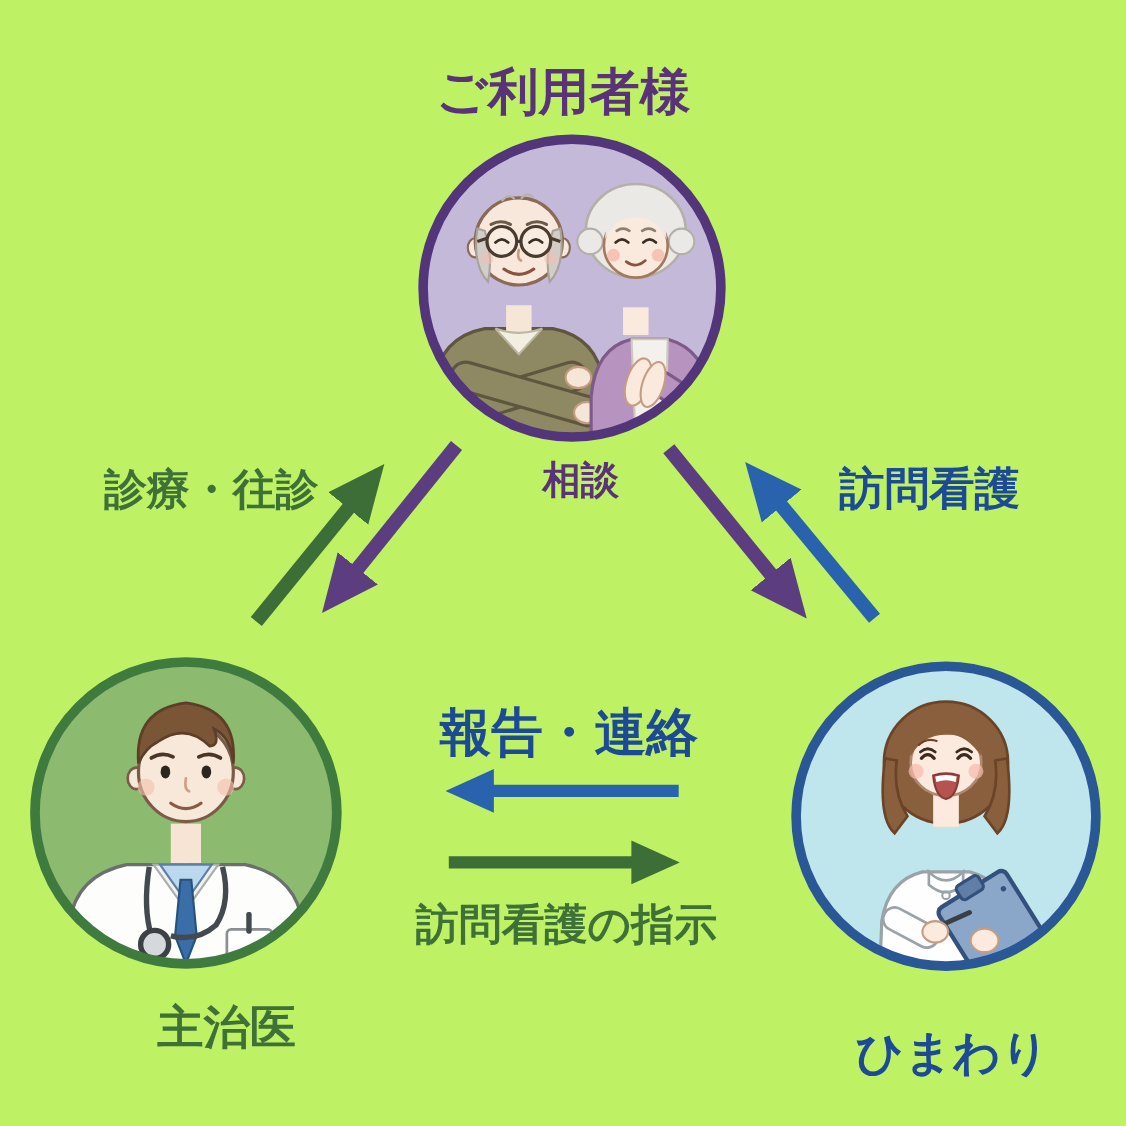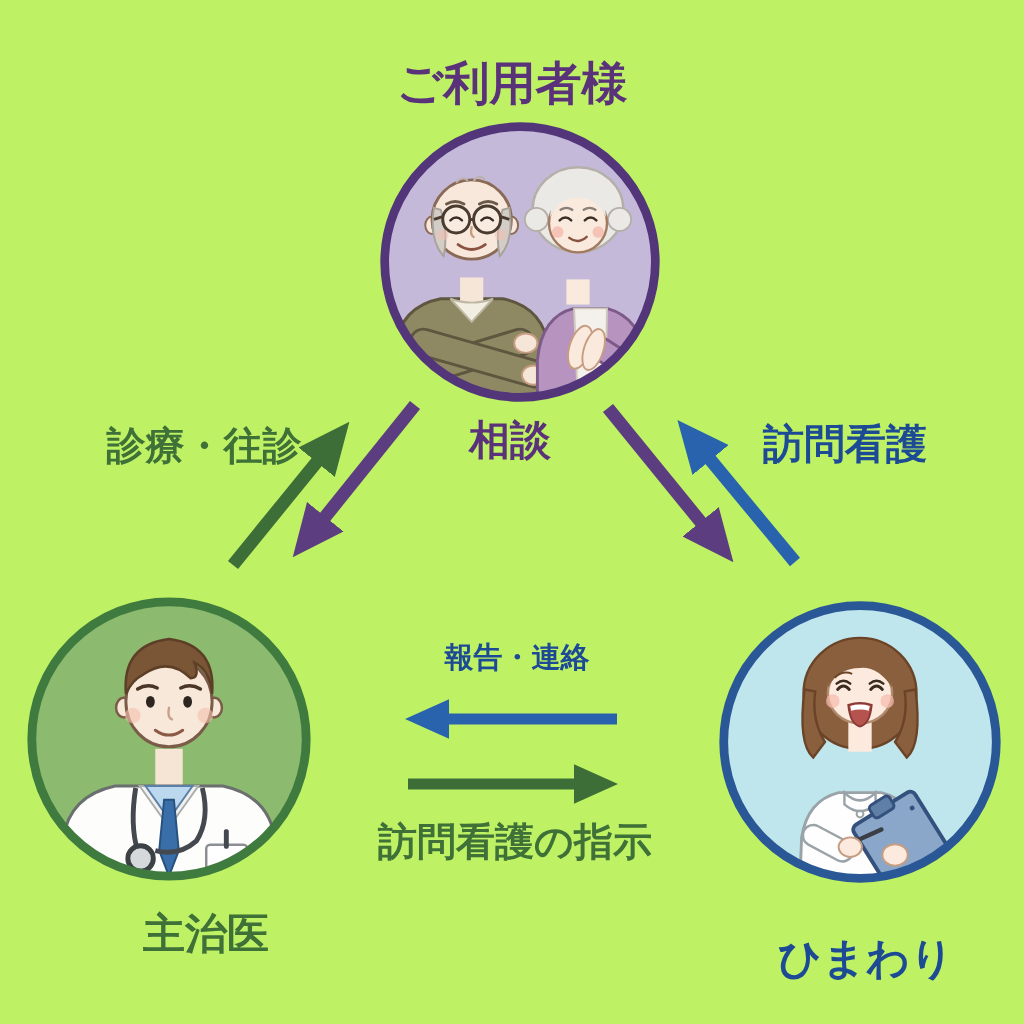--- a/index.html
+++ b/index.html
@@ -5,24 +5,24 @@
   html,body{margin:0;padding:0;background:#ffffff;}
   .canvas{
     position:relative;width:1024px;height:1024px;background:#bef264;
     font-family:"DejaVu Sans","Liberation Sans",sans-serif;overflow:hidden;
   }
   .lbl{position:absolute;font-weight:700;white-space:nowrap;transform:translateX(-50%);line-height:1;}
   .c-purple{color:var(--purple-text);}
   .c-green{color:var(--green-text);}
   .c-blue{color:var(--blue-text);}
   #client-label{left:512px;top:60px;font-size:46px;}
-  #consult-label{left:510px;top:420px;font-size:41px;}
-  #visit-label{left:192px;top:426px;font-size:39px;margin-left:12px;}
+  #consult-label{left:528px;top:420px;font-size:35px;}
+  #visit-label{left:192px;top:426px;font-size:39px;}
   #homecare-label{left:845px;top:424px;font-size:41px;text-align:center;}
-  #report-label{left:517px;top:643px;font-size:29px;}
+  #report-label{left:517px;top:643px;font-size:47px;}
   #instruction-label{left:515px;top:822px;font-size:39px;}
   #doctor-label{left:168px;top:913px;font-size:42px;margin-left:38px;}
   #nurse-label{left:866px;top:910px;font-size:43px;margin-top:27px;}
 
   .node-svg{position:absolute;}
   #client-node{left:375px;top:117px;width:290px;height:290px;}
   #doctor-node{left:22px;top:592px;width:294px;height:294px;}
   #nurse-node{left:714px;top:596px;width:292px;height:292px;}
   #arrow-layer{position:absolute;left:0;top:0;width:1024px;height:1024px;pointer-events:none;}
 

